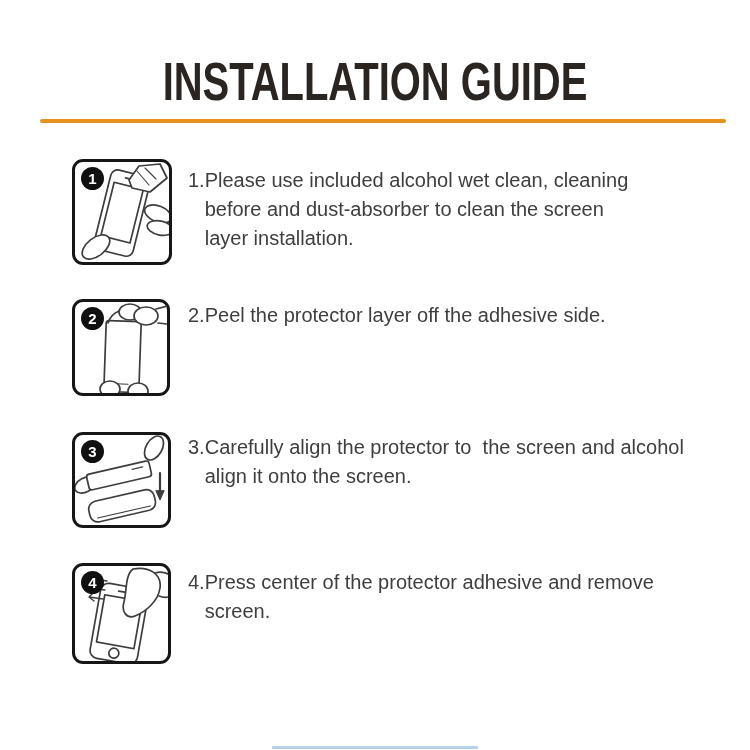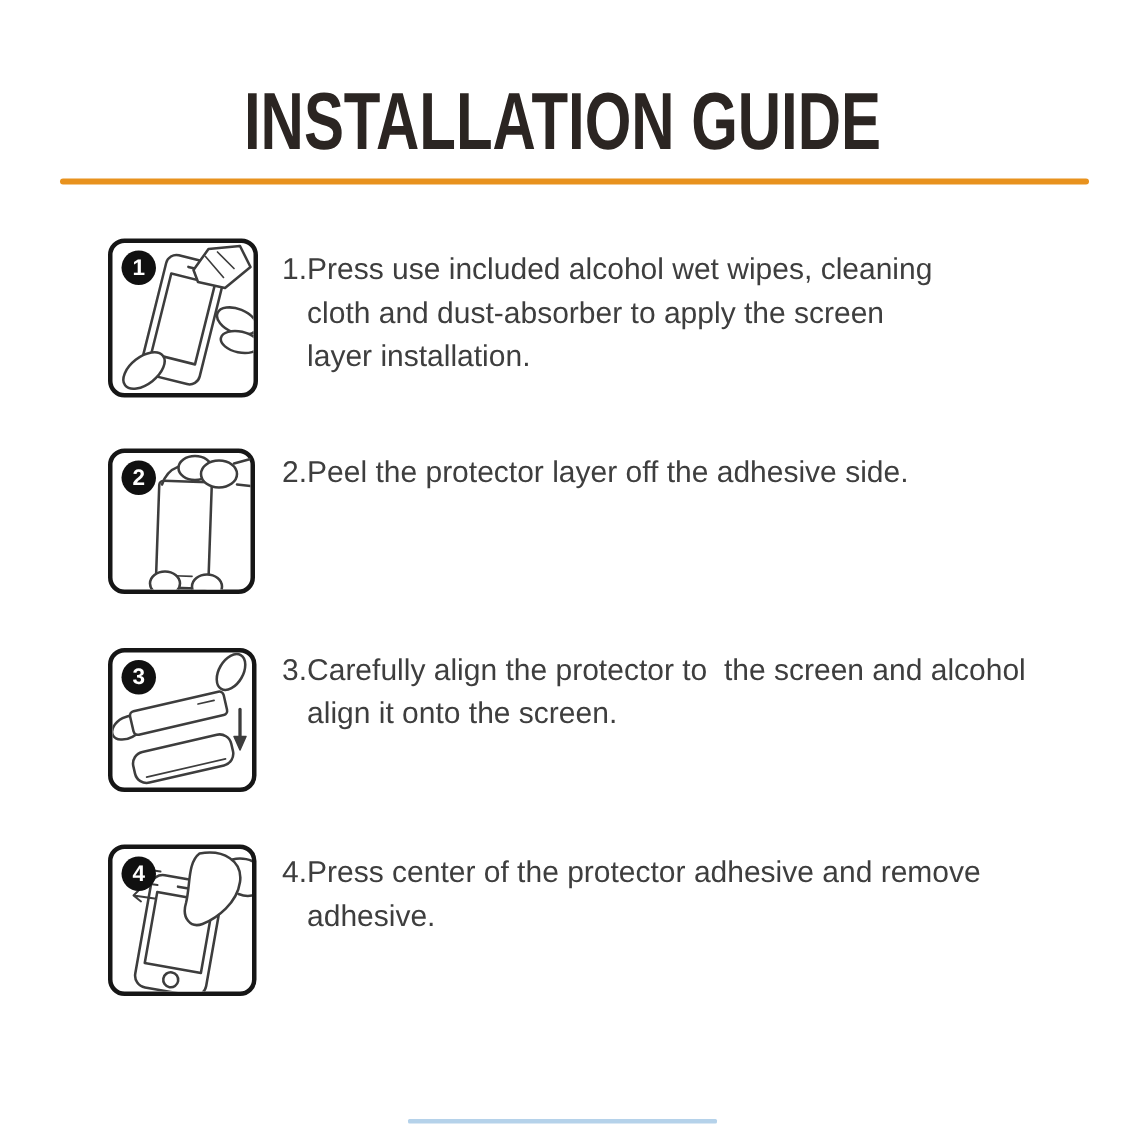--- a/index.html
+++ b/index.html
@@ -63,22 +63,22 @@
       <path d="M62 9 L74 23 M70 6 L81 17" stroke-width="1.1"></path>
     </g>
   </svg>
   <div class="badge">
     <span>1</span>
   </div>
 </div>
 <div class="step-text" style="left:188px; top:166px;">
   <span class="prefix">1.</span>
   <span class="lines">
-    <span class="line" style="display:block">Press use included alcohol wet wipes, cleaning</span>
-    <span class="line" style="display:block">cloth and dust-absorber to apply the screen</span>
+    <span class="line" style="display:block">Please use included alcohol wet clean, cleaning</span>
+    <span class="line" style="display:block">before and dust-absorber to clean the screen</span>
     <span class="line" style="display:block">layer installation.</span>
   </span>
 </div>
 
 <div class="step-box" style="left:72px; top:299px; width:98px; height:97px;">
   <svg viewBox="0 0 92 91" aria-label="hands-peeling-protective-layer-off-film">
     <g class="illu">
       <g transform="rotate(2 47 55)">
         <rect x="30" y="19" width="35" height="71" rx="3" fill="#fff"></rect>
         <line x1="42" y1="82" x2="54" y2="82" stroke-width="1.1"></line>
@@ -148,17 +148,17 @@
     </g>
   </svg>
   <div class="badge">
     <span>4</span>
   </div>
 </div>
 <div class="step-text" style="left:188px; top:568px;">
   <span class="prefix">4.</span>
   <span class="lines">
     <span class="line" style="display:block">Press center of the protector adhesive and remove</span>
-    <span class="line" style="display:block">adhesive.</span>
+    <span class="line" style="display:block">screen.</span>
   </span>
 </div>
 
 <div class="bottom-accent-line"></div>
 
 </body></html>

